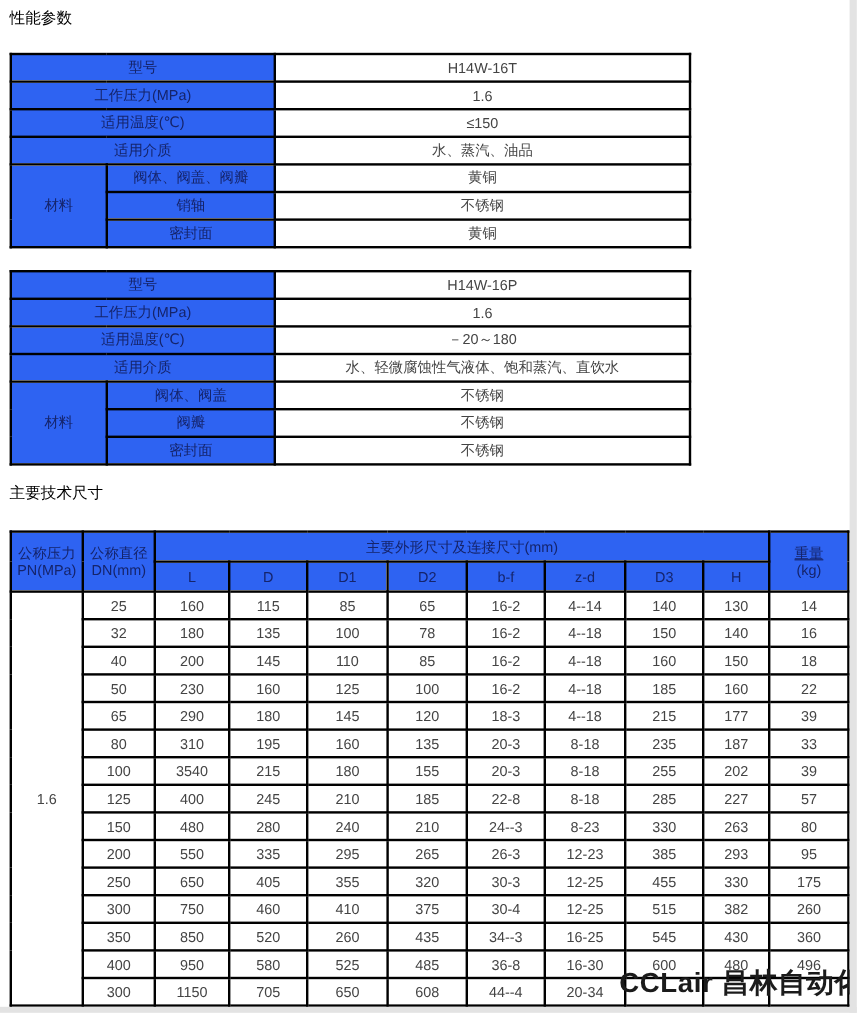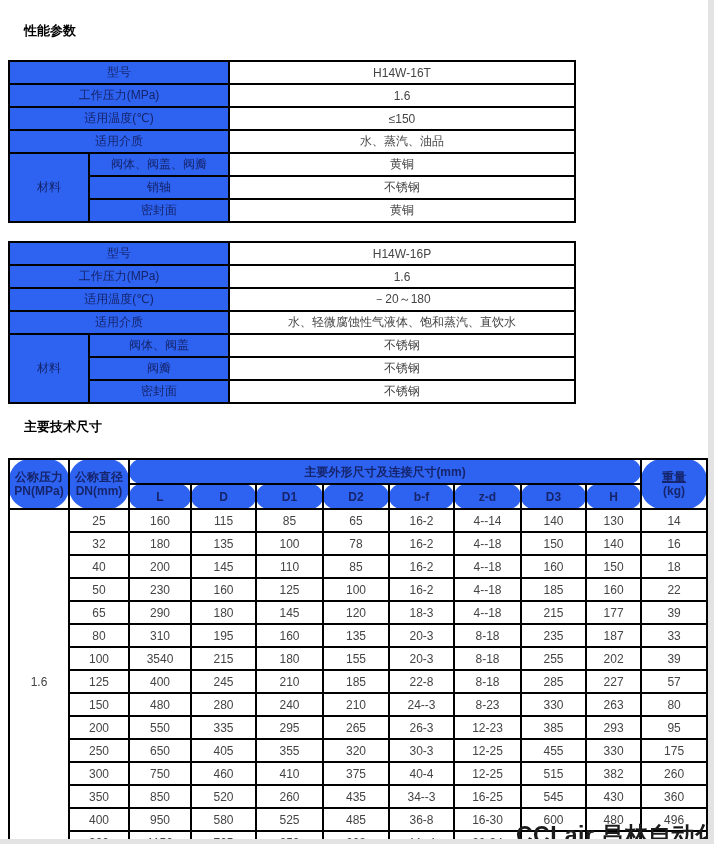--- a/index.html
+++ b/index.html
@@ -12,42 +12,42 @@
   body{
     width:714px;height:844px;
     font-family:"Liberation Sans","DejaVu Sans",sans-serif;
     position:relative;
     box-sizing:border-box;
     border-right:6px solid #e3e3e3;
     border-bottom:5px solid #e3e3e3;
   }
   .page{padding:8px 0 0 8px;}
   .sec-title{
-    font-size:13px;font-weight:bold;color:#000;
-    margin:16px;line-height:14px;
+    font-size:13px;font-weight:normal;color:#000;
+    margin:0;line-height:14px;
   }
   #sec2-title{margin-top:16px;}
   table{border-collapse:collapse;table-layout:fixed;}
   td,th{
     border:2px solid var(--line);
     font-size:12px;
     text-align:center;
     padding:0;
     overflow:hidden;
     white-space:nowrap;
   }
   
   .perf{width:566px;margin-top:22px;border-radius:20px;}
   .perf td{height:21px;}
   .perf .hdr{background:var(--blue);color:var(--hdr-text);font-weight:normal;}
   .perf .val{color:var(--val-text);}
   
   .dims-wrap{position:relative;margin-top:24px;}
   .dims{width:698px;}
-  .dims th{background:var(--blue);color:var(--hdr-text);font-weight:bold;height:23px;line-height:14px;border-radius:21px;}
+  .dims th{background:var(--blue);color:var(--hdr-text);font-weight:normal;height:23px;line-height:14px;}
   .dims td{height:21px;color:var(--val-text);}
   .dims .pn{color:var(--val-text);}
   .u{text-decoration:underline;}
   .watermark{
     position:absolute;
     left:508px;top:362px;
     font-size:23px;
     font-weight:600;
     color:#1b1b1b;
     letter-spacing:0.5px;
@@ -317,21 +317,21 @@
             <td>455</td>
             <td>330</td>
             <td>175</td>
           </tr>
           <tr>
             <td>300</td>
             <td>750</td>
             <td>460</td>
             <td>410</td>
             <td>375</td>
-            <td>40-4</td>
+            <td>30-4</td>
             <td>12-25</td>
             <td>515</td>
             <td>382</td>
             <td>260</td>
           </tr>
           <tr>
             <td>350</td>
             <td>850</td>
             <td>520</td>
             <td>260</td>

